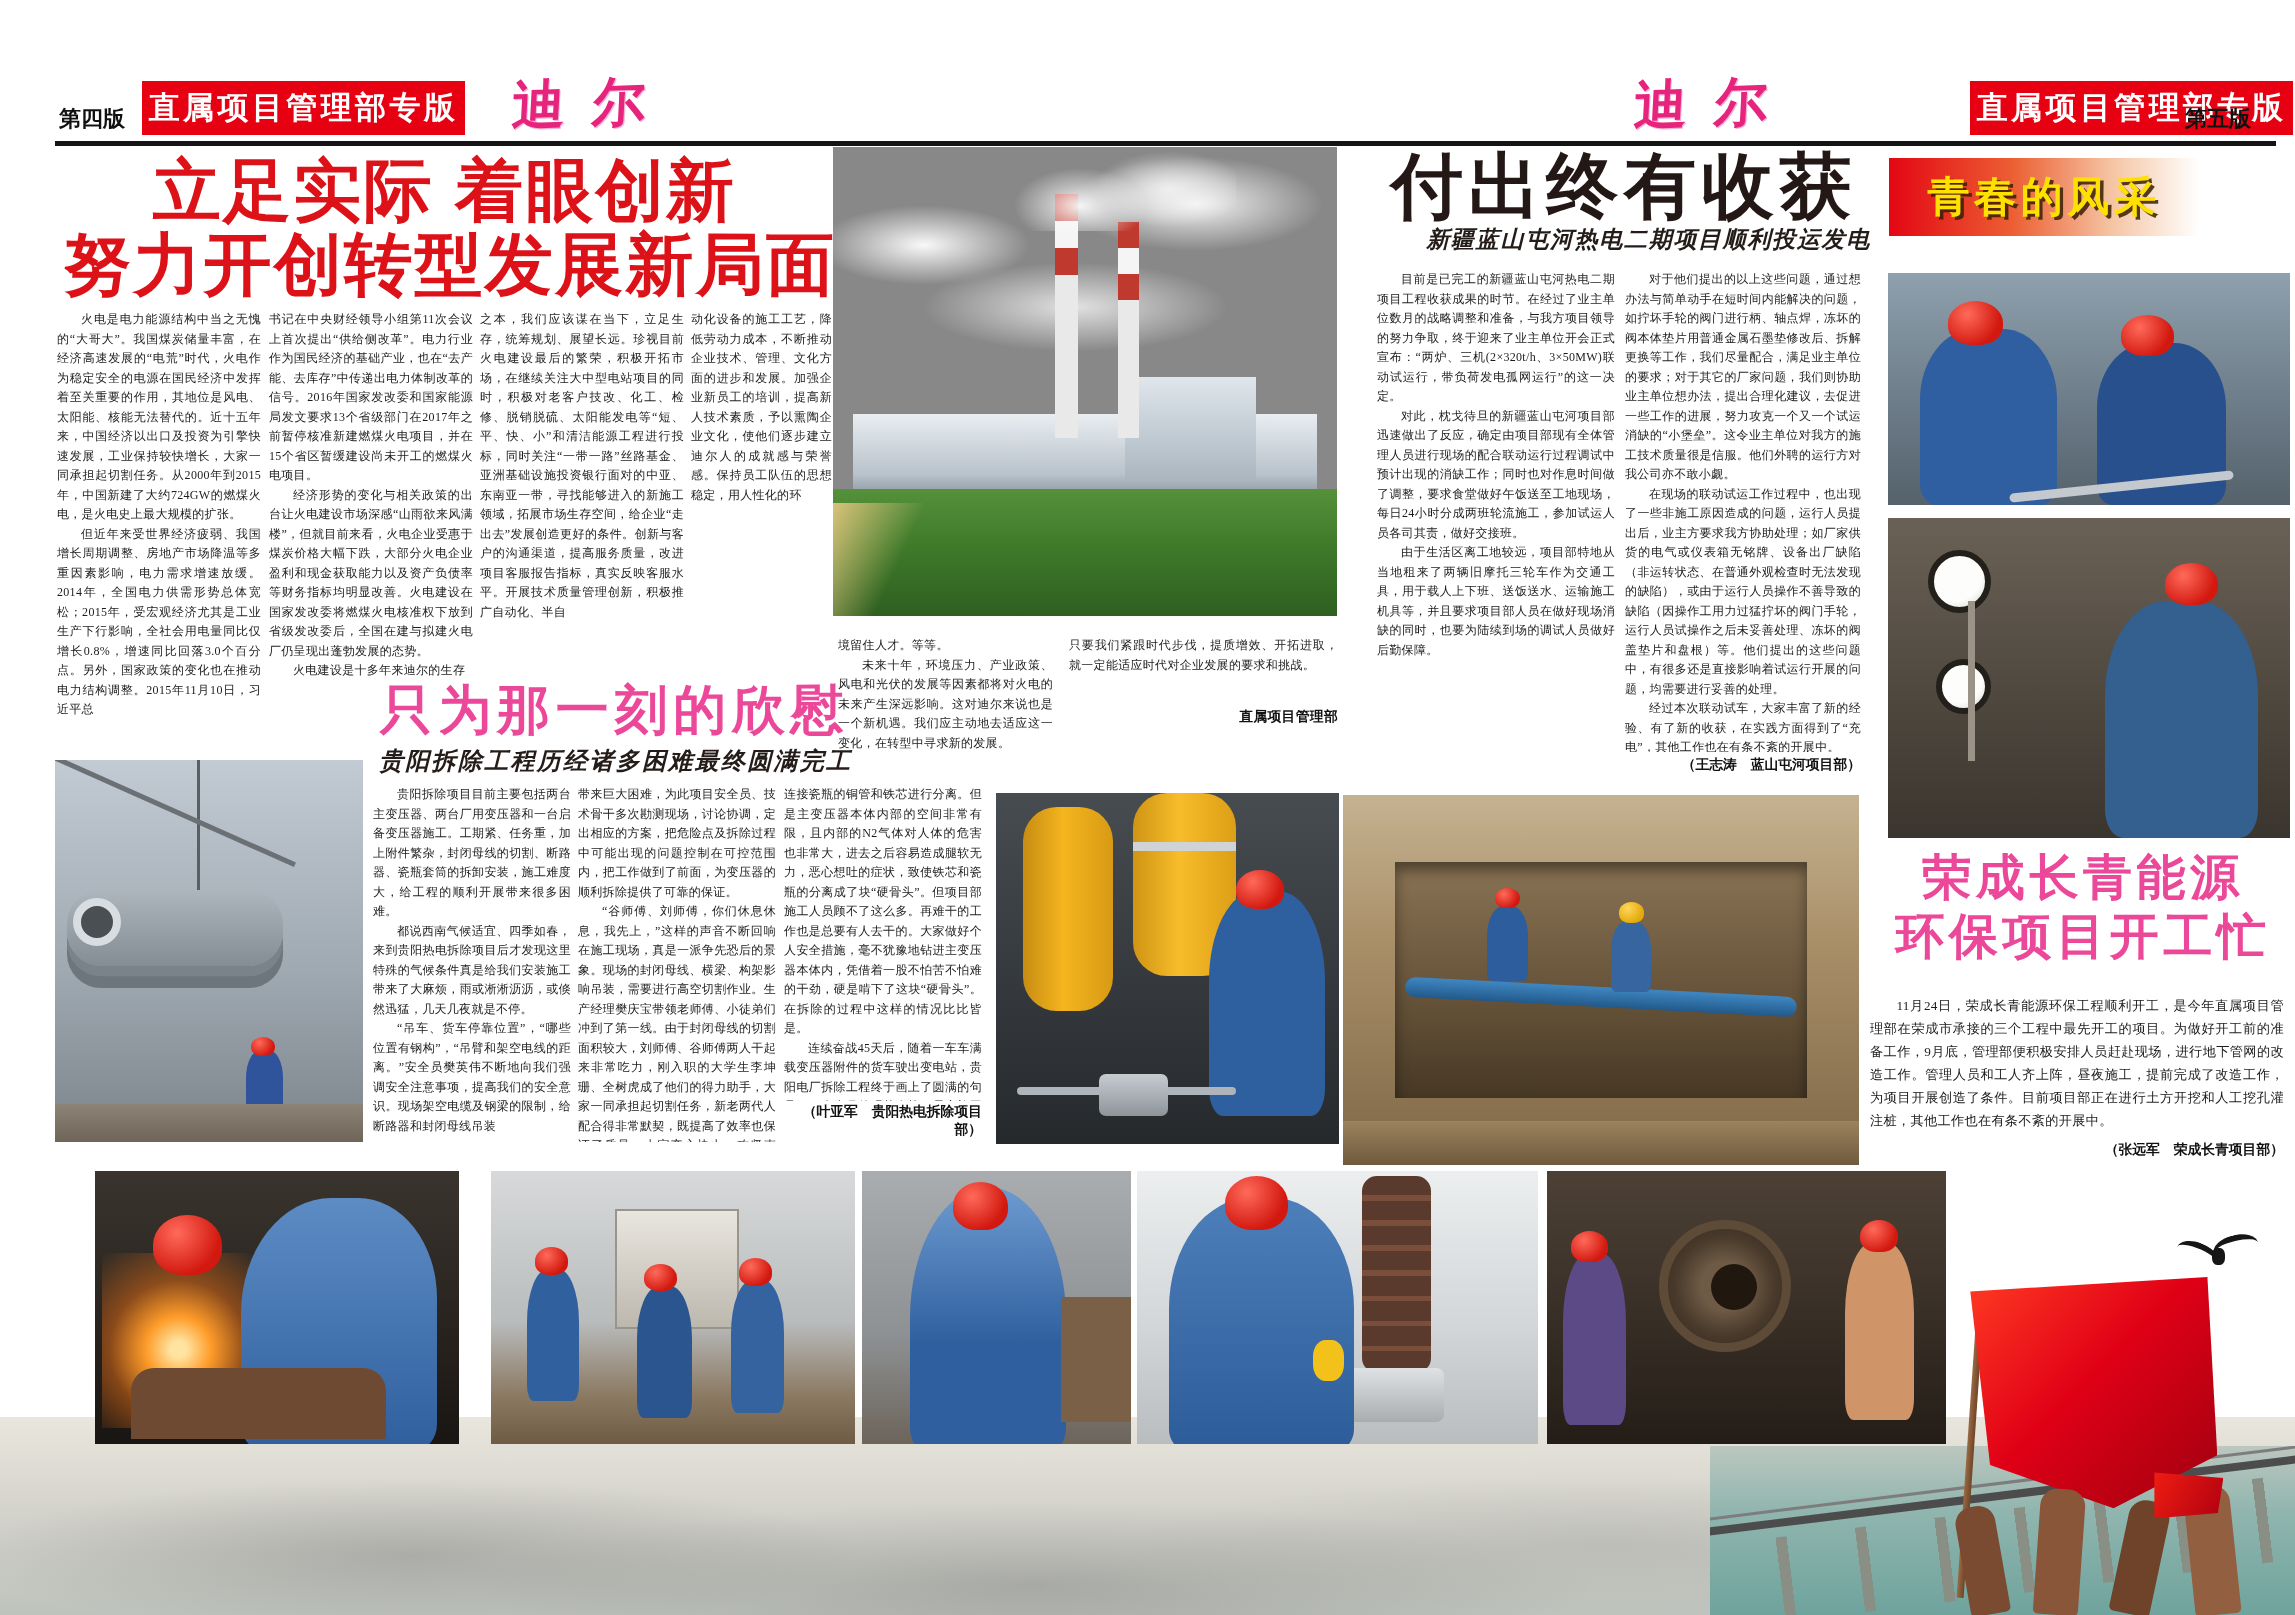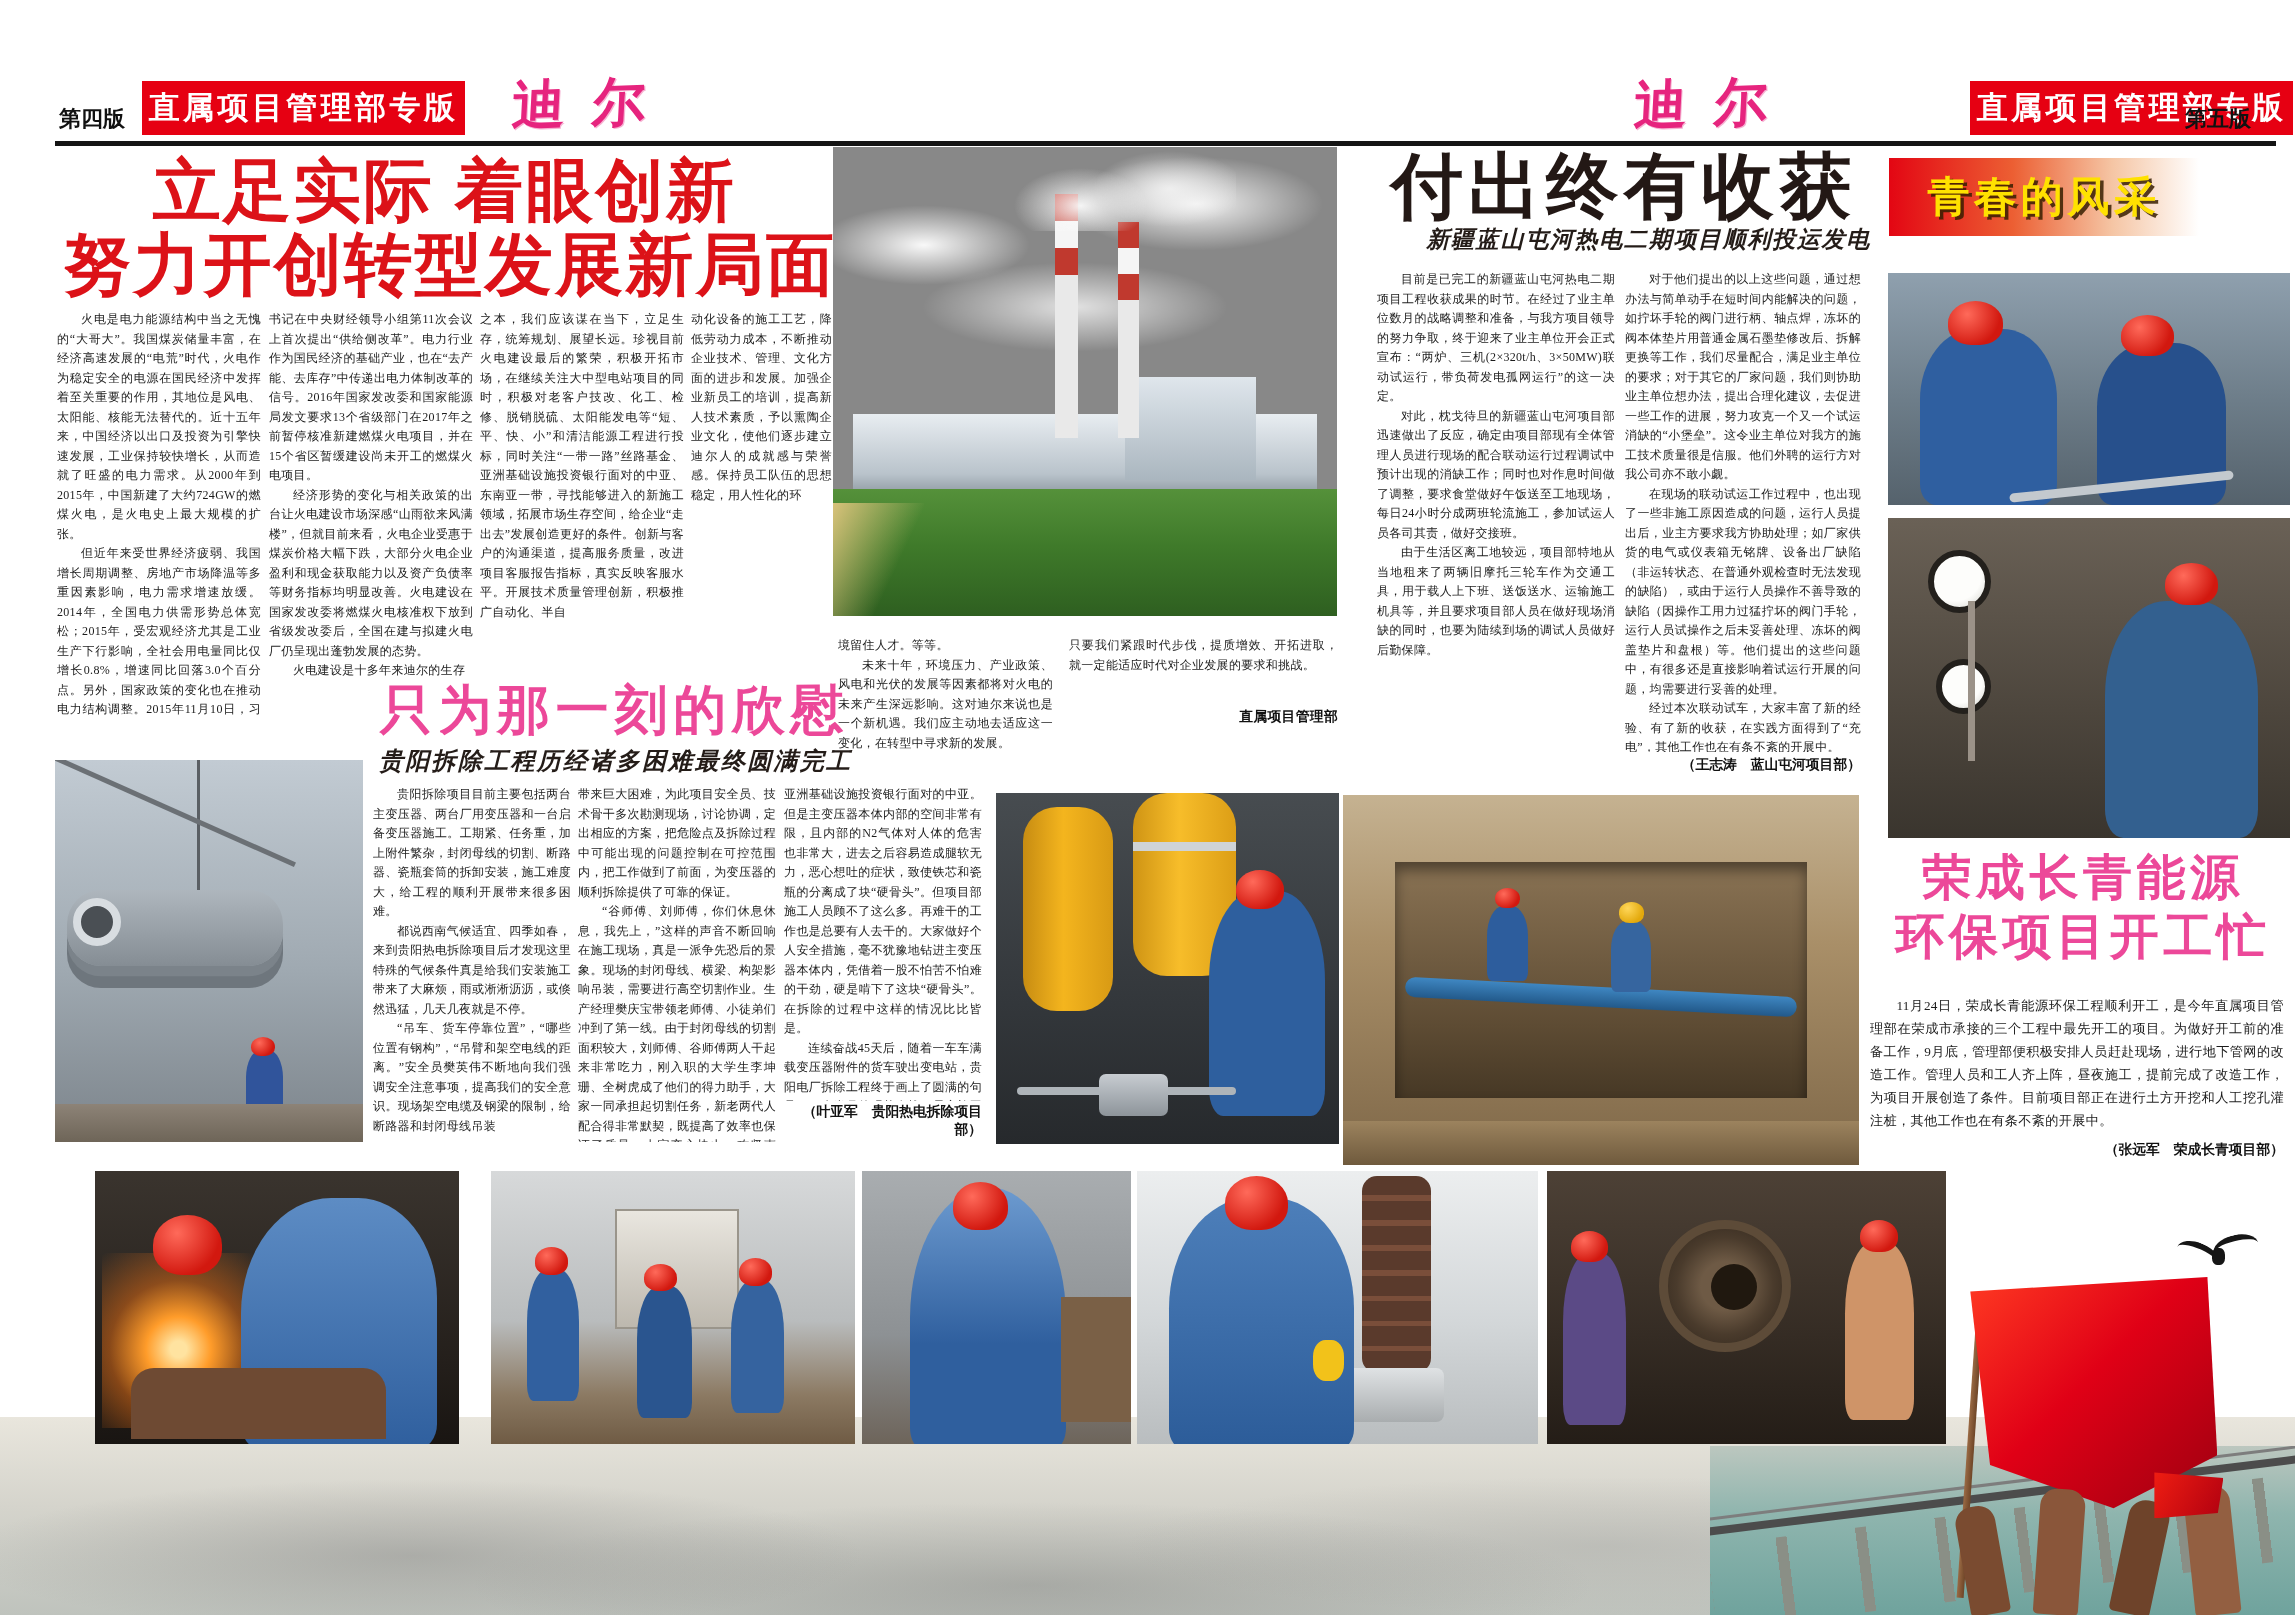--- a/index.html
+++ b/index.html
@@ -70,21 +70,21 @@
 <div class="abs masthead" style="left:512px;top:68px;">迪尔</div>
 <div class="abs masthead" style="left:1634px;top:68px;">迪尔</div>
 <div class="abs secbox" style="left:1970px;top:81px;width:323px;height:54px;">直属项目管理部专版</div>
 <div class="abs pagenum" style="left:2185px;top:104px;">第五版</div>
 <div class="abs rule" style="left:55px;top:141px;width:2221px;"></div>
 
 <div class="abs h-red" style="left:63px;top:154px;width:763px;">立足实际  着眼创新</div>
 <div class="abs h-red" style="left:63px;top:228px;width:763px;">努力开创转型发展新局面</div>
 
 <div class="abs col" style="left:57px;top:310px;width:204px;height:409px;">
-  <p>火电是电力能源结构中当之无愧的“大哥大”。我国煤炭储量丰富，在经济高速发展的“电荒”时代，火电作为稳定安全的电源在国民经济中发挥着至关重要的作用，其地位是风电、太阳能、核能无法替代的。近十五年来，中国经济以出口及投资为引擎快速发展，工业保持较快增长，从而造就了旺盛的电力需求。从2000年到2015年，中国新建了大约724GW的燃煤火电，是火电史上最大规模的扩张。</p>
+  <p>火电是电力能源结构中当之无愧的“大哥大”。我国煤炭储量丰富，在经济高速发展的“电荒”时代，火电作为稳定安全的电源在国民经济中发挥着至关重要的作用，其地位是风电、太阳能、核能无法替代的。近十五年来，中国经济以出口及投资为引擎快速发展，工业保持较快增长，大家一同承担起切割任务。从2000年到2015年，中国新建了大约724GW的燃煤火电，是火电史上最大规模的扩张。</p>
   <p>但近年来受世界经济疲弱、我国增长周期调整、房地产市场降温等多重因素影响，电力需求增速放缓。2014年，全国电力供需形势总体宽松；2015年，受宏观经济尤其是工业生产下行影响，全社会用电量同比仅增长0.8%，增速同比回落3.0个百分点。另外，国家政策的变化也在推动电力结构调整。2015年11月10日，习近平总</p>
 </div>
 <div class="abs col" style="left:269px;top:310px;width:204px;height:409px;">
   <p class="cont">书记在中央财经领导小组第11次会议上首次提出“供给侧改革”。电力行业作为国民经济的基础产业，也在“去产能、去库存”中传递出电力体制改革的信号。2016年国家发改委和国家能源局发文要求13个省级部门在2017年之前暂停核准新建燃煤火电项目，并在15个省区暂缓建设尚未开工的燃煤火电项目。</p>
   <p>经济形势的变化与相关政策的出台让火电建设市场深感“山雨欲来风满楼”，但就目前来看，火电企业受惠于煤炭价格大幅下跌，大部分火电企业盈利和现金获取能力以及资产负债率等财务指标均明显改善。火电建设在国家发改委将燃煤火电核准权下放到省级发改委后，全国在建与拟建火电厂仍呈现出蓬勃发展的态势。</p>
   <p>火电建设是十多年来迪尔的生存</p>
 </div>
 <div class="abs col" style="left:480px;top:310px;width:204px;height:409px;">
   <p class="cont">之本，我们应该谋在当下，立足生存，统筹规划、展望长远。珍视目前火电建设最后的繁荣，积极开拓市场，在继续关注大中型电站项目的同时，积极对老客户技改、化工、检修、脱销脱硫、太阳能发电等“短、平、快、小”和清洁能源工程进行投标，同时关注“一带一路”丝路基金、亚洲基础设施投资银行面对的中亚、东南亚一带，寻找能够进入的新施工领域，拓展市场生存空间，给企业“走出去”发展创造更好的条件。创新与客户的沟通渠道，提高服务质量，改进项目客服报告指标，真实反映客服水平。开展技术质量管理创新，积极推广自动化、半自</p>
 </div>
@@ -130,21 +130,21 @@
   <p>贵阳拆除项目目前主要包括两台主变压器、两台厂用变压器和一台启备变压器施工。工期紧、任务重，加上附件繁杂，封闭母线的切割、断路器、瓷瓶套筒的拆卸安装，施工难度大，给工程的顺利开展带来很多困难。</p>
   <p>都说西南气候适宜、四季如春，来到贵阳热电拆除项目后才发现这里特殊的气候条件真是给我们安装施工带来了大麻烦，雨或淅淅沥沥，或倏然迅猛，几天几夜就是不停。</p>
   <p>“吊车、货车停靠位置”，“哪些位置有钢构”，“吊臂和架空电线的距离。”安全员樊英伟不断地向我们强调安全注意事项，提高我们的安全意识。现场架空电缆及钢梁的限制，给断路器和封闭母线吊装</p>
 </div>
 <div class="abs col" style="left:578px;top:785px;width:198px;height:357px;">
   <p class="cont">带来巨大困难，为此项目安全员、技术骨干多次勘测现场，讨论协调，定出相应的方案，把危险点及拆除过程中可能出现的问题控制在可控范围内，把工作做到了前面，为变压器的顺利拆除提供了可靠的保证。</p>
   <p>“谷师傅、刘师傅，你们休息休息，我先上，”这样的声音不断回响在施工现场，真是一派争先恐后的景象。现场的封闭母线、横梁、构架影响吊装，需要进行高空切割作业。生产经理樊庆宝带领老师傅、小徒弟们冲到了第一线。由于封闭母线的切割面积较大，刘师傅、谷师傅两人干起来非常吃力，刚入职的大学生李坤珊、全树虎成了他们的得力助手，大家一同承担起切割任务，新老两代人配合得非常默契，既提高了效率也保证了质量。大家齐心协力，攻坚克难，推动了工程的顺利开展。</p>
 
 </div>
 <div class="abs col" style="left:784px;top:785px;width:198px;height:316px;">
-  <p class="cont">亚洲基础设施投资银行面对的中亚。但是主变压器本体内部的空间非常有限，且内部的N2气体对人体的危害也非常大，进去之后容易造成腿软无力，恶心想吐的症状，致使铁芯和瓷瓶的分离成了块“硬骨头”。但项目部施工人员顾不了这么多。再难干的工作也是总要有人去干的。大家做好个人安全措施，毫不犹豫地钻进主变压器本体内，凭借着一股不怕苦不怕难的干劲，硬是啃下了这块“硬骨头”。在拆除的过程中这样的情况比比皆是。</p>
+  <p class="cont">连接瓷瓶的铜管和铁芯进行分离。但是主变压器本体内部的空间非常有限，且内部的N2气体对人体的危害也非常大，进去之后容易造成腿软无力，恶心想吐的症状，致使铁芯和瓷瓶的分离成了块“硬骨头”。但项目部施工人员顾不了这么多。再难干的工作也是总要有人去干的。大家做好个人安全措施，毫不犹豫地钻进主变压器本体内，凭借着一股不怕苦不怕难的干劲，硬是啃下了这块“硬骨头”。在拆除的过程中这样的情况比比皆是。</p>
   <p>连续奋战45天后，随着一车车满载变压器附件的货车驶出变电站，贵阳电厂拆除工程终于画上了圆满的句号。一个半月的艰苦奋战，昼夜施工的辛勤汗水，都在这一刻化成了圆满完成任务的喜悦和欣慰，迪尔人的信誉和口碑又一次得到了颂扬与传承。</p>
 </div>
 <div class="abs byline" style="left:784px;top:1103px;width:198px;">（叶亚军　贵阳热电拆除项目部）</div>
 
 <div class="photo" style="left:996px;top:793px;width:343px;height:351px;background:linear-gradient(180deg,#474c50 0%,#33373b 60%,#26292c 100%);">
   <div class="shape" style="left:8%;top:4%;width:26%;height:58%;border-radius:34px;background:linear-gradient(90deg,#c78c12,#f4b51e 45%,#d89a14);"></div>
   <div class="shape" style="left:40%;top:0;width:30%;height:52%;border-radius:34px;background:linear-gradient(90deg,#cf9414,#f7bd2a 45%,#dc9e16);"></div>
   <div class="shape" style="left:40%;top:14%;width:30%;height:9.2px;background:#cfd3d6;"></div>
   <div class="figure" style="right:4%;top:28%;width:34%;height:64%;background:#2e5f9e;"></div>
   <div class="helmet" style="right:16%;top:22%;width:48px;height:39px;"></div>

